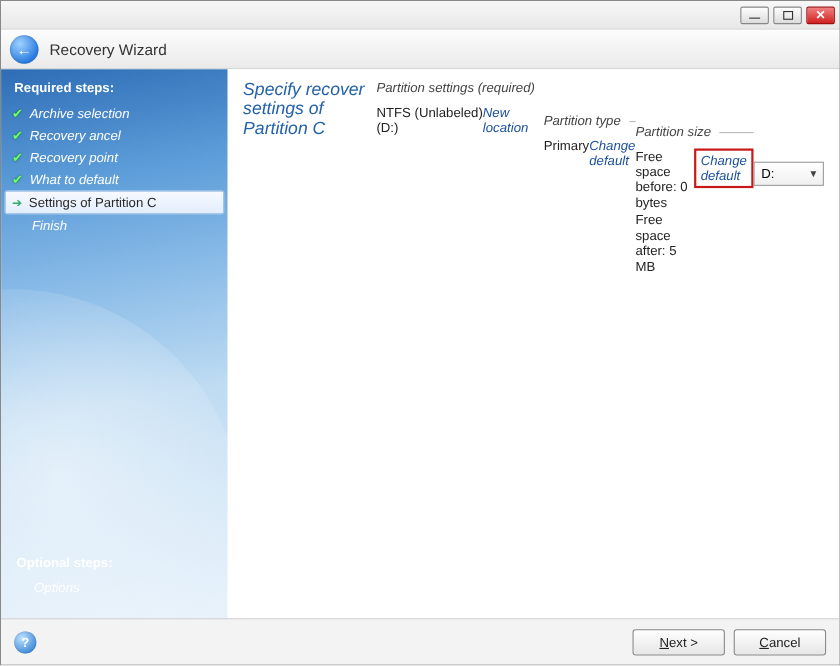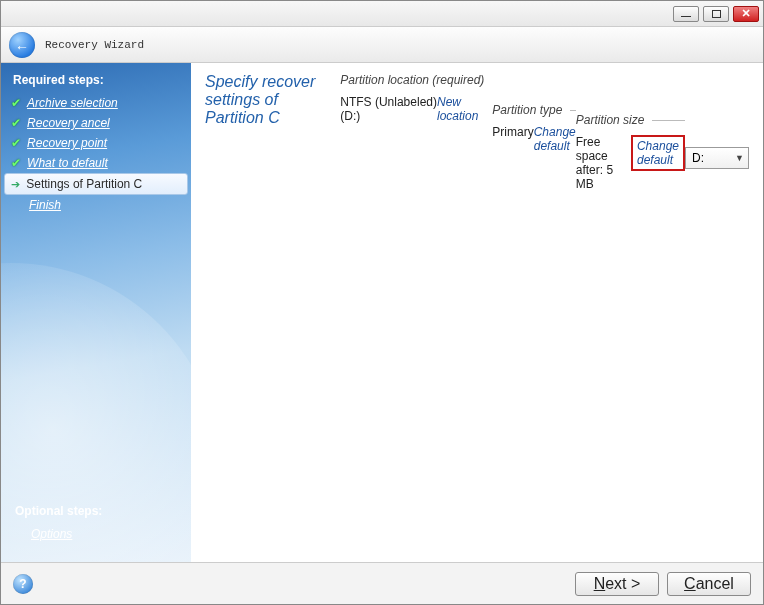--- a/index.html
+++ b/index.html
@@ -63,33 +63,32 @@
 .back-circle {
   width: 26px; height: 26px;
   border-radius: 50%;
   background: radial-gradient(circle at 35% 30%, #9fd2ff, #2a7de1 70%);
   display: flex; align-items: center; justify-content: center;
   color: #fff;
   box-shadow: inset 0 0 2px rgba(0,0,0,0.3);
 }
 .back-arrow { font-size: 14px; line-height: 1; }
 .header-title {
-  font-size: 11px;
+  font-size: 14px;
   color: #333;
-  font-family: Liberation Mono, monospace;
 }
 
 .body {
   flex: 1;
   display: flex;
   min-height: 0;
 }
 
 .sidebar {
-  width: 190px;
+  width: 206px;
   background: linear-gradient(170deg, #2e6db5 0%, #5a9bd8 20%, #8cbde8 40%, #bedbf2 60%, #e8f2fb 100%);
   position: relative;
   padding-top: 6px;
   color: #fff;
   overflow: hidden;
 }
 .sidebar::after {
   content: "";
   position: absolute;
   width: 420px; height: 420px;
@@ -107,21 +106,20 @@
 }
 .sb-item {
   display: flex;
   align-items: center;
   gap: 6px;
   padding: 3px 4px 3px 10px;
   font-size: 12px;
 }
 .sb-item a {
   color: #fff;
-  text-decoration: underline;
   font-style: italic;
 }
 .sb-item.current {
   background: linear-gradient(#f7faff, #e2eefc);
   border: 1px solid #a9c8e8;
   border-radius: 3px;
   margin: 0 3px;
   padding-left: 6px;
 }
 .sb-item.current a {
@@ -230,21 +228,21 @@
   color: #fff; font-weight: bold; font-size: 12px;
   display: flex; align-items: center; justify-content: center;
   box-shadow: inset 0 0 1px rgba(0,0,0,0.4);
 }
 .btn {
   min-width: 84px;
   height: 24px;
   border: 1px solid #8a8a8a;
   border-radius: 3px;
   background: linear-gradient(#fefefe, #e6e6e6);
-  font-size: 16px;
+  font-size: 12px;
   color: #222;
   display: flex;
   align-items: center;
   justify-content: center;
   padding: 0 12px;
   cursor: default;
 }
 .btn .ul { text-decoration: underline; }
 </style>
 </head>
@@ -306,21 +304,21 @@
           <a>Options</a>
         </div>
       </div>
     </div>
 
     <div class="main">
       <div class="main-title">Specify recover settings of Partition C</div>
 
       <div class="group">
         <div class="group-header">
-          <span class="label">Partition location (required)</span>
+          <span class="label">Partition settings (required)</span>
           <span class="rule"></span>
         </div>
         <div class="row">
           <span>NTFS (Unlabeled) (D:)</span>
           <span class="rightlink">New location</span>
         </div>
       </div>
 
       <div class="group" style="margin-top:30px;">
         <div class="group-header">
@@ -333,20 +331,21 @@
         </div>
       </div>
 
       <div class="group" style="margin-top:40px;">
         <div class="group-header">
           <span class="label">Partition size</span>
           <span class="rule"></span>
         </div>
         <div class="row">
           <div class="size-lines">
+            <div>Free space before: 0 bytes</div>
             <div>Free space after: 5 MB</div>
           </div>
           <span class="highlight-box">
             <span class="rightlink">Change default</span>
           </span>
         </div>
       </div>
 
       <div class="group" style="margin-top:70px;">
         <div class="drive-select">

